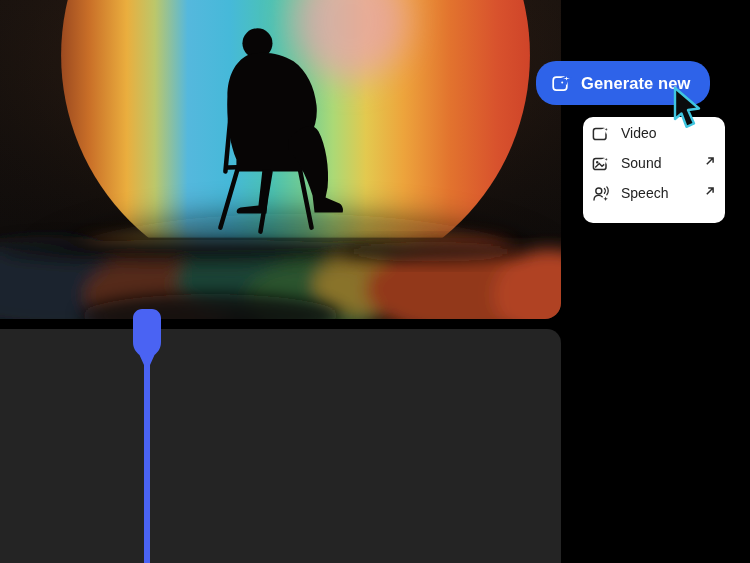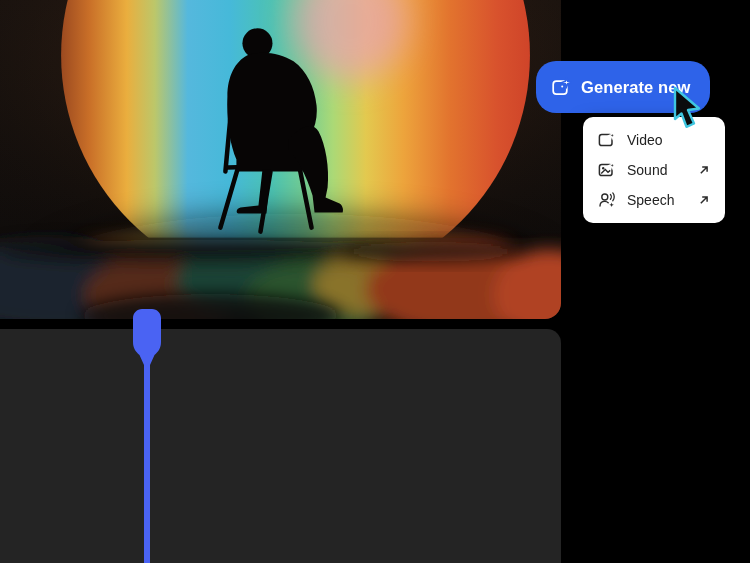--- a/index.html
+++ b/index.html
@@ -9,34 +9,34 @@
     -webkit-font-smoothing:antialiased;
   }
   
   .preview{
     position:absolute;left:0;top:0;width:561px;height:319px;
     border-radius:0 0 16px 0;overflow:hidden;background:#0d0b0a;
   }
   .preview svg{display:block;width:100%;height:100%;}
   
   .btn-generate{
-    position:absolute;left:536px;top:61px;height:52px;
+    position:absolute;left:536px;top:61px;height:44px;
     display:flex;align-items:center;gap:9px;padding:0 20px 0 15px;
     background:#2e63e9;border-radius:20px;border:none;cursor:pointer;z-index:30;
   }
   .btn-generate .lbl{color:#fff;font-size:16.5px;font-weight:700;letter-spacing:.1px;}
   
   .menu{
     position:absolute;left:583px;top:117px;width:142px;z-index:40;
     background:#fff;border-radius:10px;padding:8px 0;
     box-shadow:0 6px 18px rgba(0,0,0,.5);
   }
   .menu-item{
-    height:30px;display:flex;align-items:center;gap:11px;
-    padding:0 15px;color:#222;font-size:14px;cursor:pointer;
+    height:30px;display:flex;align-items:flex-start;gap:11px;
+    padding:0 9px;color:#222;font-size:14px;cursor:pointer;
   }
   .menu-item .mi-icon{width:18px;height:18px;flex:0 0 18px;display:flex;}
   .menu-item .mi-arrow{margin-left:auto;display:flex;}
   
   .cursor{position:absolute;left:672px;top:86px;z-index:60;}
   
   .timeline{
     position:absolute;left:0;top:329px;width:561px;height:234px;
     background:#242424;border-radius:0 14px 0 0;overflow:hidden;
   }

